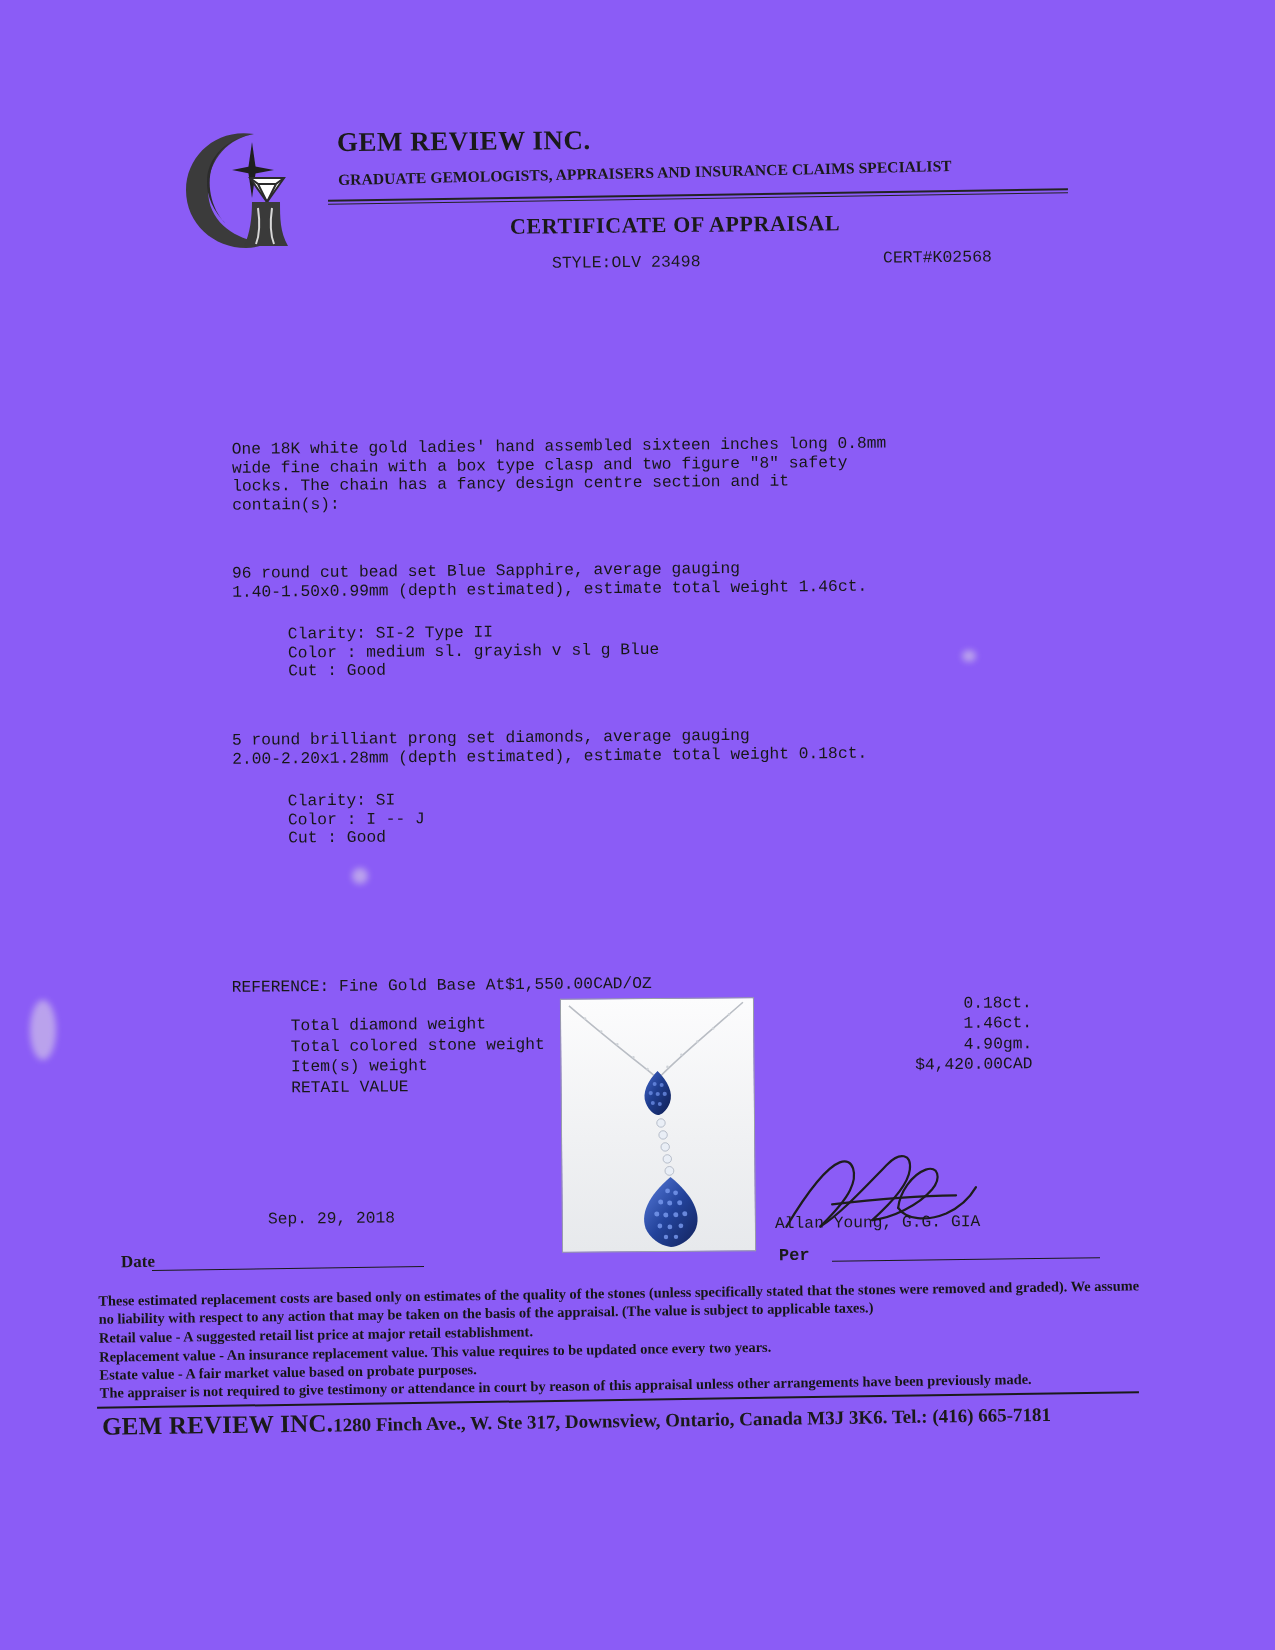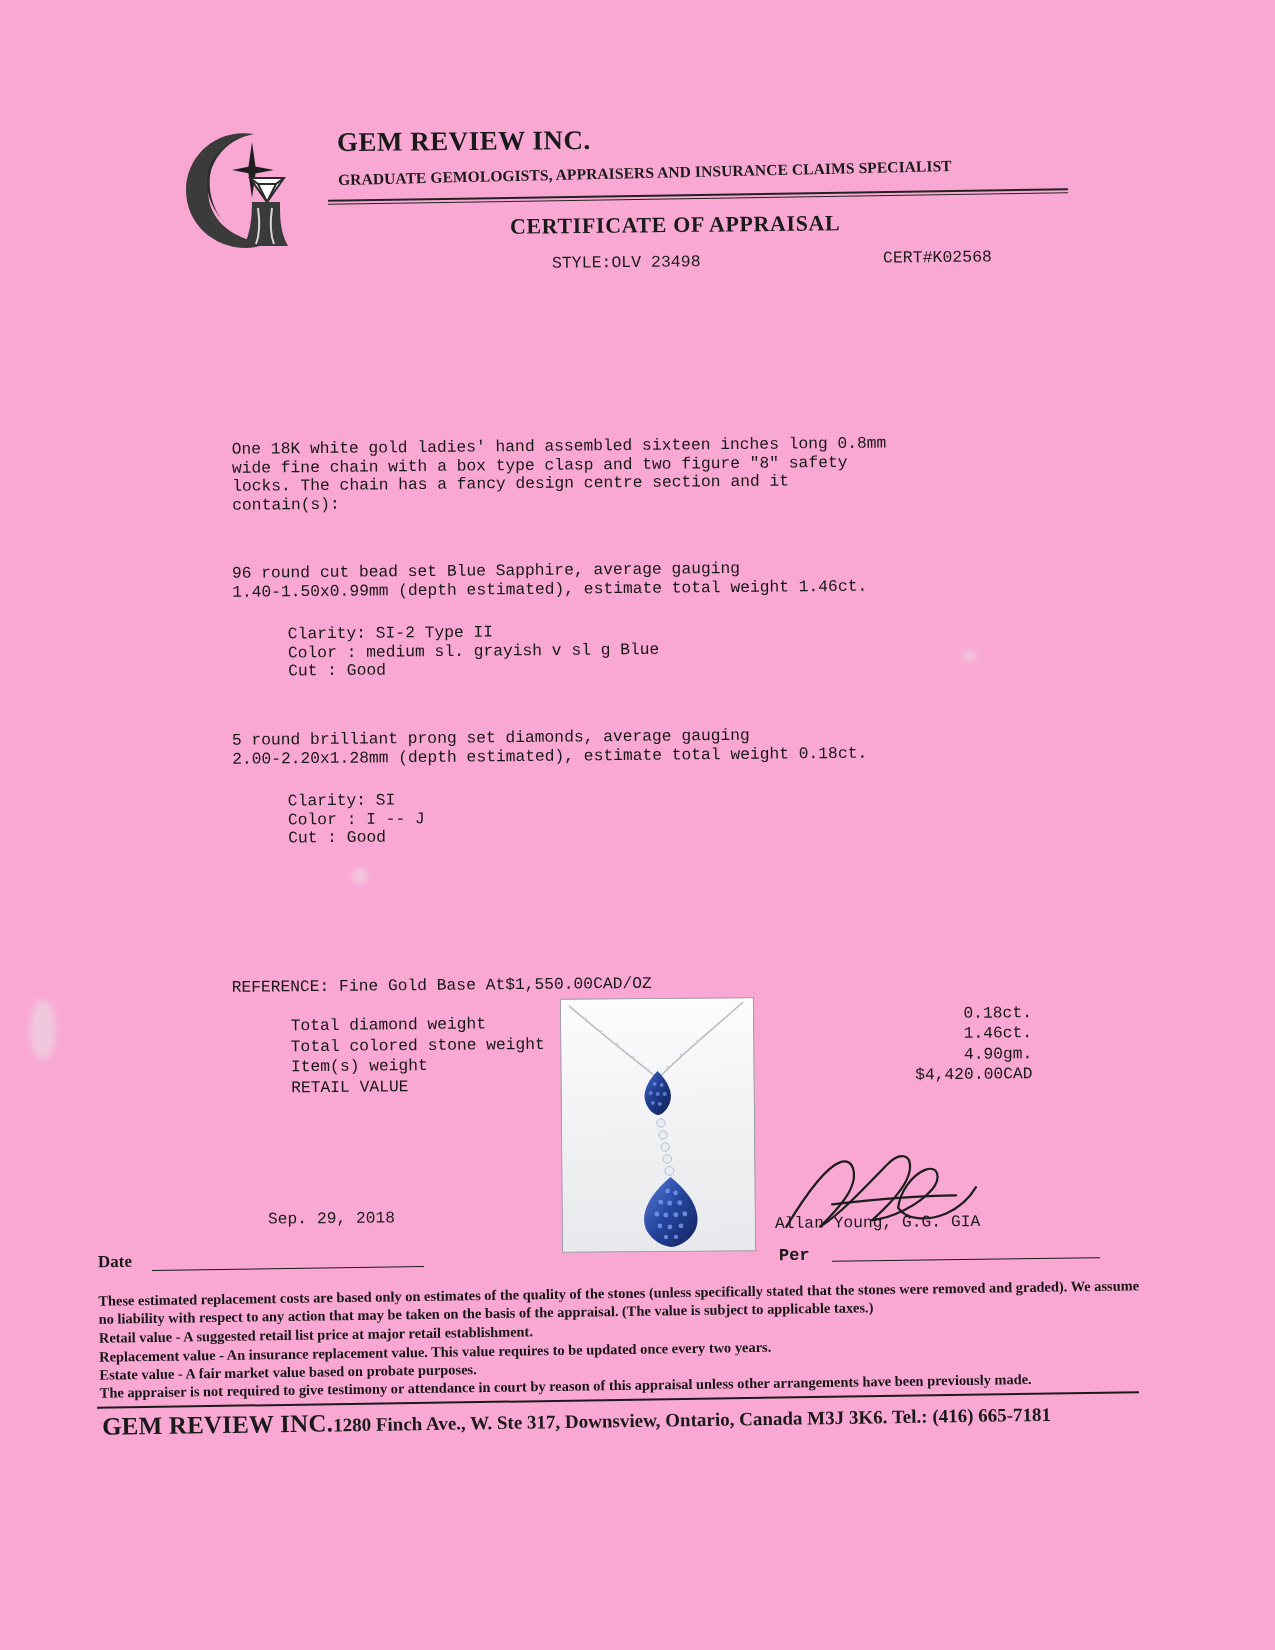--- a/index.html
+++ b/index.html
@@ -11,21 +11,21 @@
     width: 1275px;
     height: 1650px;
     position: relative;
     font-family: "Liberation Serif", serif;
     color: #1a1a1a;
     overflow: hidden;
   }
   .page {
     position: absolute;
     inset: 0;
-    background: #f9a8d4;
+    background: #8b5cf6;
   }
 
   
   .header {
     position: absolute;
     left: 180px;
     top: 108px;
     width: 890px;
   }
   .logo-wrap {
@@ -153,21 +153,21 @@
     transform: rotate(-0.55deg);
   }
   .tot-row {
     position: relative;
     height: 20.5px;
     white-space: pre;
   }
   .tot-val {
     position: absolute;
     right: 0;
-    top: 12px;
+    top: 2px;
     text-align: right;
     white-space: pre;
   }
 
   
   .photo {
     position: absolute;
     left: 561px;
     top: 998px;
     width: 192px;
@@ -201,21 +201,21 @@
   .sig-scribble {
     position: absolute;
     left: 780px;
     top: 1140px;
     width: 200px;
     height: 100px;
     transform: rotate(-0.5deg);
   }
   .label-date {
     position: absolute;
-    left: 98px;
+    left: 121px;
     top: 1252px;
     font-family: "Liberation Serif", serif;
     font-weight: bold;
     font-size: 17px;
     transform: rotate(-0.8deg);
   }
   .label-per {
     position: absolute;
     left: 779px;
     top: 1246px;

